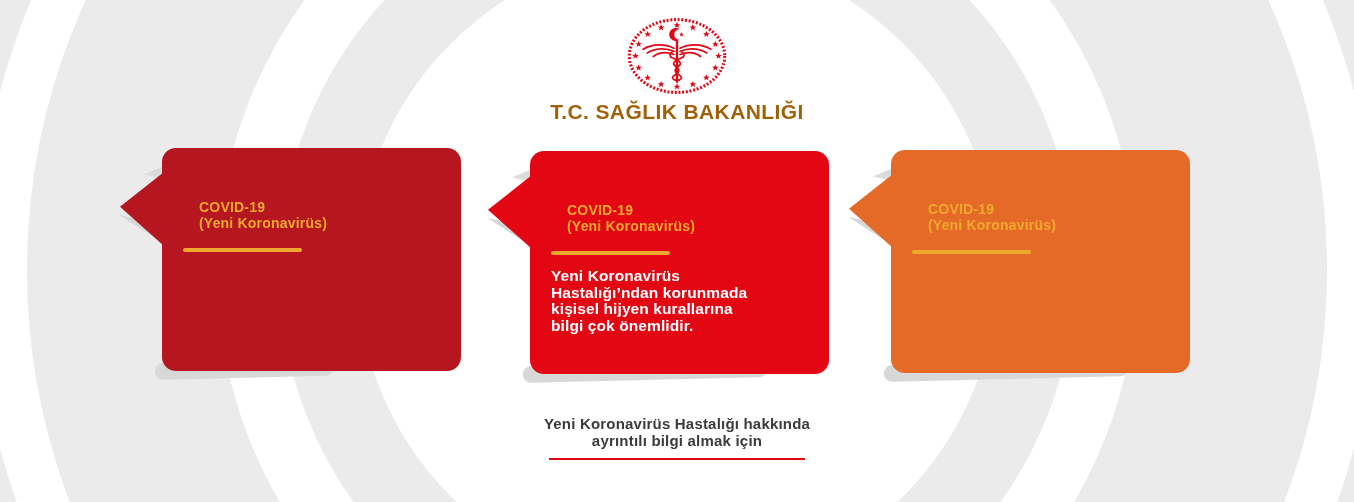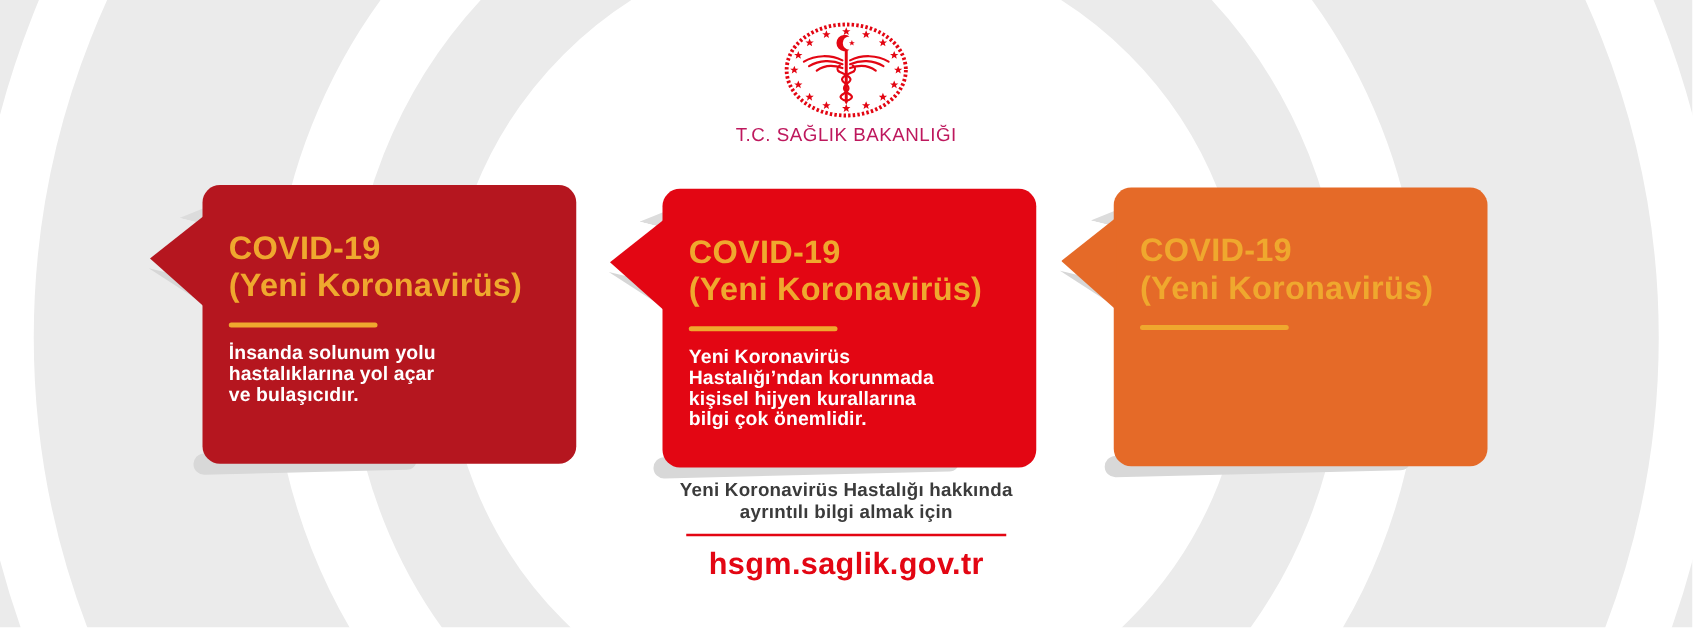--- a/index.html
+++ b/index.html
@@ -9,21 +9,21 @@
   }
   
   .ring{position:absolute;border-radius:50%;border-style:solid;border-color:#ebebeb;background:transparent;}
   .ring-a{width:640px;height:640px;border-width:78px;left:279px;top:-128px;}
   .ring-b{width:920px;height:920px;border-width:190px;left:27px;top:-380px;}
   .ring-c{width:1400px;height:1400px;border-width:90px;left:-113px;top:-520px;}
   
   .header{position:absolute;left:0;right:0;top:16px;text-align:center;z-index:3;}
   .emblem{display:block;margin:0 auto 4px;width:112px;height:80px;}
   .ministry-title{
-    font-size:15px;font-weight:400;color:#be185d;letter-spacing:.4px;
+    font-size:21px;font-weight:700;color:#a16207;letter-spacing:.4px;
   }
   
   .card-wrap{position:absolute;top:148px;width:299px;height:223px;z-index:2;}
   .card-wrap.c1{left:162px;}
   .card-wrap.c2{left:530px;top:151px;}
   .card-wrap.c3{left:891px;top:150px;}
   .card-shadow{
     position:absolute;left:-7px;bottom:-9px;height:17px;width:82%;
     background:#d8d8d8;border-radius:9px;transform:rotate(-1.4deg);
     transform-origin:left bottom;
@@ -44,33 +44,33 @@
   .c2 .card{background:#e30613;}
   .c3 .card{background:#e56a28;}
   .tail{
     position:absolute;left:-42px;top:24px;width:44px;height:74px;
     clip-path:polygon(100% 0,0 47%,100% 100%);
   }
   .c1 .tail{background:#b5161f;}
   .c2 .tail{background:#e30613;}
   .c3 .tail{background:#e56a28;}
   .card-title{
-    margin:0;padding:36px 6px 0 21px;
-    font-size:26px;line-height:1.14;font-weight:800;letter-spacing:.2px;color:#efa82e;
+    margin:16px;padding:36px 6px 0 21px;
+    font-size:14px;line-height:1.14;font-weight:800;letter-spacing:.2px;color:#efa82e;
   }
   .card-title span{display:block;}
   .card-divider{
     margin:15px 0 0 21px;width:119px;height:4px;background:#efa82e;border-radius:2px;
   }
   .card-body{
     margin:13px 14px 0 21px;font-size:15.5px;font-weight:700;line-height:1.08;
     letter-spacing:.1px;color:#ffffff;white-space:pre-line;
   }
   
-  .footer{position:absolute;left:0;right:0;top:384px;text-align:center;z-index:3;}
+  .footer{position:absolute;left:0;right:0;top:415px;text-align:center;z-index:3;}
   .footer-note{
     font-size:15px;font-weight:700;color:#3b3b3b;line-height:1.15;white-space:pre-line;
     letter-spacing:.2px;
   }
   .footer-divider{width:256px;height:2px;background:#e30613;margin:8px auto 9px;}
   .footer-link{
     display:inline-block;font-size:24.5px;font-weight:800;color:#e30613;
     text-decoration:none;letter-spacing:.3px;
   }
 </style>
@@ -132,23 +132,20 @@
     <div class="card-shadow"></div>
     <div class="tail-fold"></div>
     <div class="tail-shadow"></div>
     <div class="card">
       <div class="tail"></div>
       <h2 class="card-title">
         <span>COVID-19</span>
         <span>(Yeni Koronavirüs)</span>
       </h2>
       <div class="card-divider"></div>
-      <p class="card-body">İnsanda solunum yolu
-hastalıklarına yol açar
-ve bulaşıcıdır.</p>
     </div>
   </div>
 
   <div class="card-wrap c2">
     <div class="card-shadow"></div>
     <div class="tail-fold"></div>
     <div class="tail-shadow"></div>
     <div class="card">
       <div class="tail"></div>
       <h2 class="card-title">
@@ -174,16 +171,15 @@
         <span>(Yeni Koronavirüs)</span>
       </h2>
       <div class="card-divider"></div>
     </div>
   </div>
 
   <div class="footer">
     <div class="footer-note">Yeni Koronavirüs Hastalığı hakkında
 ayrıntılı bilgi almak için</div>
     <div class="footer-divider"></div>
-    <a class="footer-link" href="#">hsgm.saglik.gov.tr</a>
   </div>
 
 </div>
 
 </body></html>

